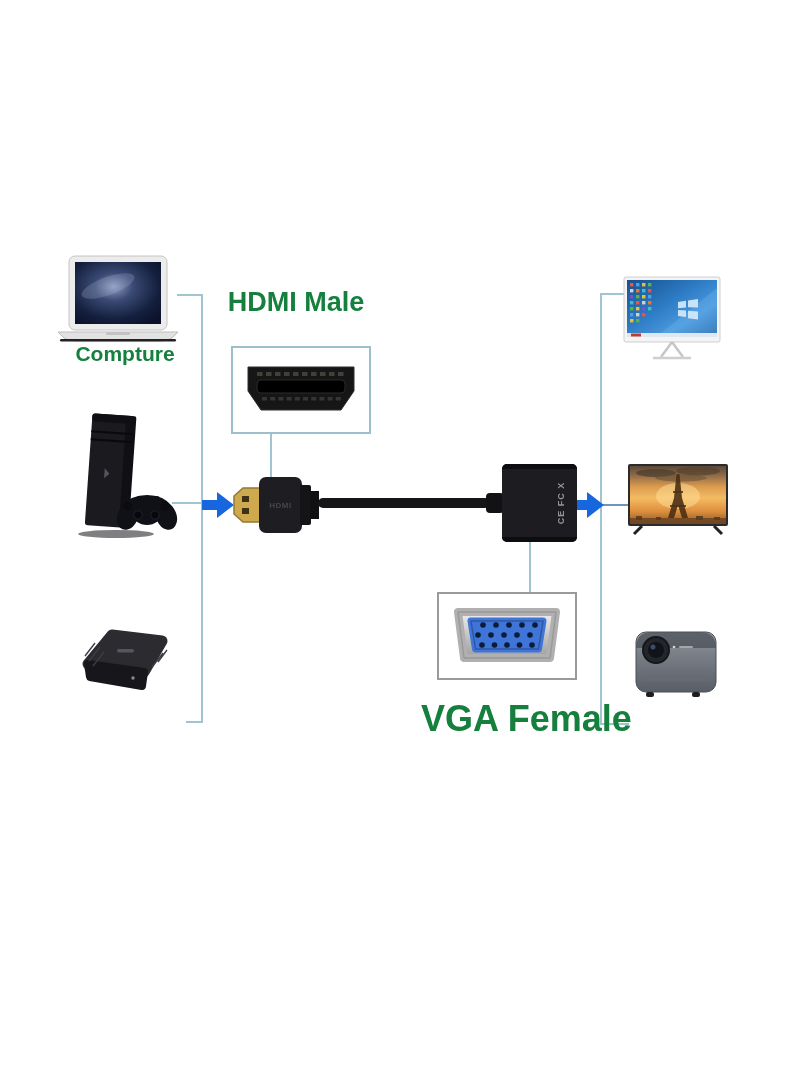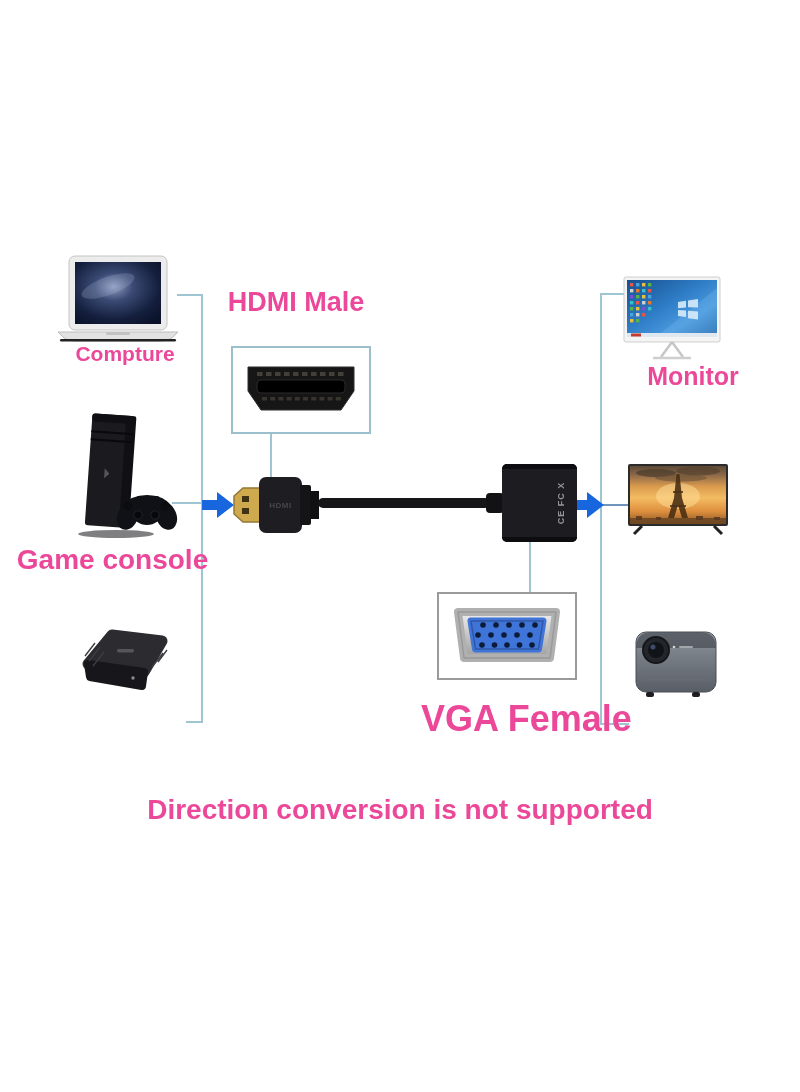--- a/index.html
+++ b/index.html
@@ -1,21 +1,21 @@
 <!DOCTYPE html>
 <html><head>
 <meta charset="utf-8">
 <style>
   html,body{margin:0;padding:0;background:#fff;}
   #canvas{
     position:relative;width:800px;height:1092px;background:#ffffff;
     font-family:"Liberation Sans",sans-serif;overflow:hidden;
   }
   .label{
-    position:absolute;font-weight:bold;color:#ec4899;text-align:center;
+    position:absolute;font-weight:bold;color:#15803d;text-align:center;
     line-height:1.1;white-space:nowrap;
   }
   .ln{position:absolute;background:#9fc5d2;}
   .ln-dark{position:absolute;background:#6f95bd;}
   .conn-box{position:absolute;box-sizing:border-box;background:#fff;}
   .hdmi-box{border:2px solid #9bbfcc;}
   .vga-box{border:2px solid #9a9a9a;}
   .dev{position:absolute;}
   .arrow{position:absolute;width:34px;height:26px;}
   .arrow .shaft{position:absolute;left:0;top:8px;width:17px;height:10px;background:#1766dd;}
@@ -81,21 +81,20 @@
     <ellipse cx="58" cy="124" rx="38" ry="4" fill="#15151a" opacity="0.55"></ellipse>
     <g>
       <rect x="78" y="86" width="24" height="10" rx="3" fill="#1b1c22"></rect>
       <path d="M64 96 q9 -11 25 -11 q16 0 25 11 q7 9 4.5 17 q-2.5 8 -10 6.5 q-6 -1.5 -9 -8 q-5 3.5 -10.5 3.5 q-5.5 0 -10.5 -3.5 q-3 6.5 -9 8 q-7.5 1.5 -10 -6.5 q-2.5 -8 4.5 -17 z" fill="#101116"></path>
       <circle cx="80" cy="105" r="4.2" fill="#07080b" stroke="#23242b" stroke-width="1"></circle>
       <circle cx="97" cy="105" r="4.2" fill="#07080b" stroke="#23242b" stroke-width="1"></circle>
       <circle cx="70" cy="96" r="4.5" fill="#0b0c10"></circle>
       <circle cx="107" cy="96" r="4.5" fill="#0b0c10"></circle>
     </g>
   </svg>
-  <div class="label" style="left:5px;top:545px;width:215px;font-size:28px;">Game console</div>
 
   <svg class="dev" style="left:70px;top:622px;" width="108" height="82" viewBox="0 0 108 82">
     <polygon points="18,42 42,13 92,19 74,50" fill="#2b2b30" stroke="#2b2b30" stroke-width="11" stroke-linejoin="round"></polygon>
     <polygon points="18,42 74,50 72,64 20,55" fill="#17171b" stroke="#17171b" stroke-width="8" stroke-linejoin="round"></polygon>
     <path d="M15 34 l10 -13 M19 39 l11 -14 M23 44 l11 -14" stroke="#3d3d44" stroke-width="1.4"></path>
     <path d="M82 45 l11 -14 M88 40 l9 -12" stroke="#3d3d44" stroke-width="1.4"></path>
     <rect x="47" y="27" width="17" height="3.4" rx="1.7" fill="#55555e"></rect>
     <circle cx="63" cy="56" r="1.7" fill="#8a8a92"></circle>
   </svg>
 
@@ -237,21 +236,20 @@
         <rect x="14" y="37" width="3.4" height="3.4" fill="#d0d0d0"></rect>
         <rect x="20" y="37" width="3.4" height="3.4" fill="#e65545"></rect>
       <rect x="8" y="43" width="3.4" height="3.4" fill="#e8c03a"></rect>
         <rect x="14" y="43" width="3.4" height="3.4" fill="#58b44a"></rect>
     </g>
     <rect x="5" y="57" width="90" height="4" fill="#dfe8f0"></rect>
     <rect x="9" y="57.5" width="10" height="3" fill="#c23b2e"></rect>
     <path d="M50 66 L39 81 M50 66 L61 81" stroke="#c6c6c6" stroke-width="2.5"></path>
     <path d="M31 82 H69" stroke="#cfcfcf" stroke-width="2.5"></path>
   </svg>
-  <div class="label" style="left:618px;top:363px;width:150px;font-size:25px;">Monitor</div>
 
   <svg class="dev" style="left:626px;top:462px;" width="104" height="86" viewBox="0 0 104 86">
     <defs>
       <linearGradient id="sun" x1="0" y1="0" x2="0" y2="1">
         <stop offset="0%" stop-color="#5d4a38"></stop>
           <stop offset="15%" stop-color="#8a6848"></stop>
         <stop offset="35%" stop-color="#d99a4e"></stop>
           <stop offset="55%" stop-color="#f4bc62"></stop>
         <stop offset="78%" stop-color="#de8f3e"></stop>
           <stop offset="100%" stop-color="#8a5526"></stop>
@@ -283,15 +281,14 @@
     <circle cx="22" cy="26" r="13" fill="#23262b" stroke="#15171b" stroke-width="2"></circle>
     <circle cx="22" cy="26" r="8" fill="#101317"></circle>
     <circle cx="19" cy="23" r="2.5" fill="#4a5a80" opacity="0.8"></circle>
     <circle cx="40" cy="23" r="1.3" fill="#d8d8d8"></circle>
     <rect x="45" y="22" width="14" height="2" rx="1" fill="#c2c6cc" opacity="0.7"></rect>
     <path d="M8 46 h68 M8 51 h68 M8 56 h68" stroke="#6a6f77" stroke-width="1"></path>
     <rect x="12" y="68" width="8" height="5" rx="2" fill="#1e1e22"></rect>
     <rect x="58" y="68" width="8" height="5" rx="2" fill="#1e1e22"></rect>
   </svg>
 
-  <div class="label" style="left:0px;top:795px;width:800px;font-size:28px;">Direction conversion is not supported</div>
 
 </div>
 
 </body></html>

